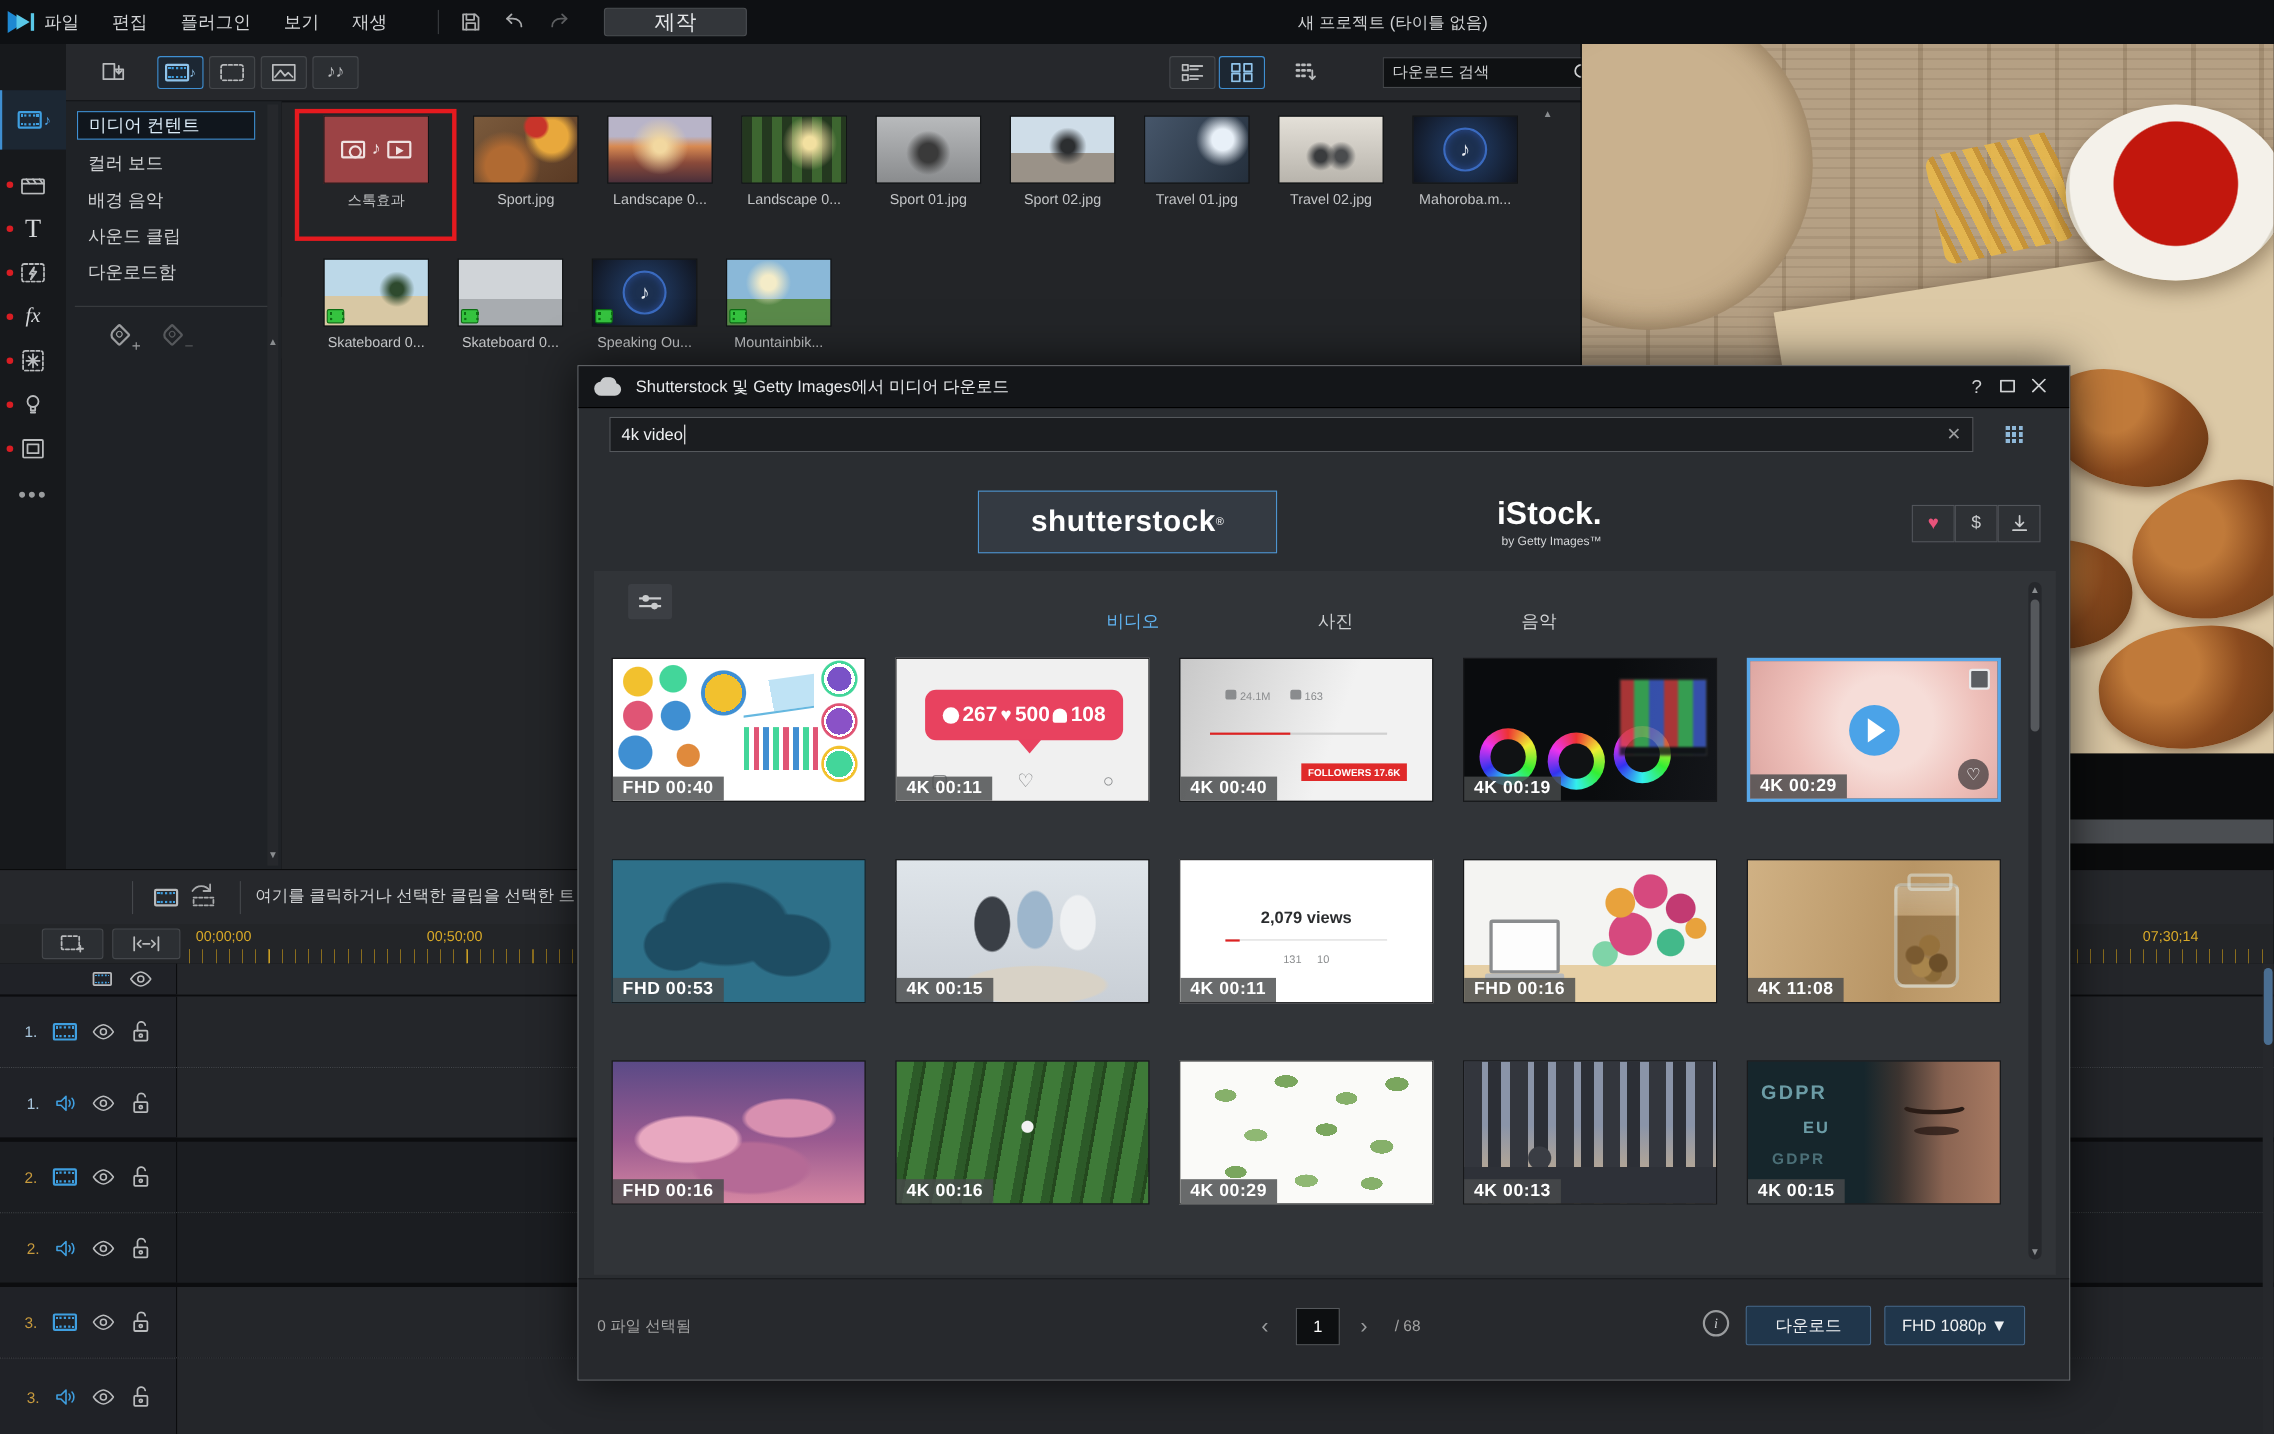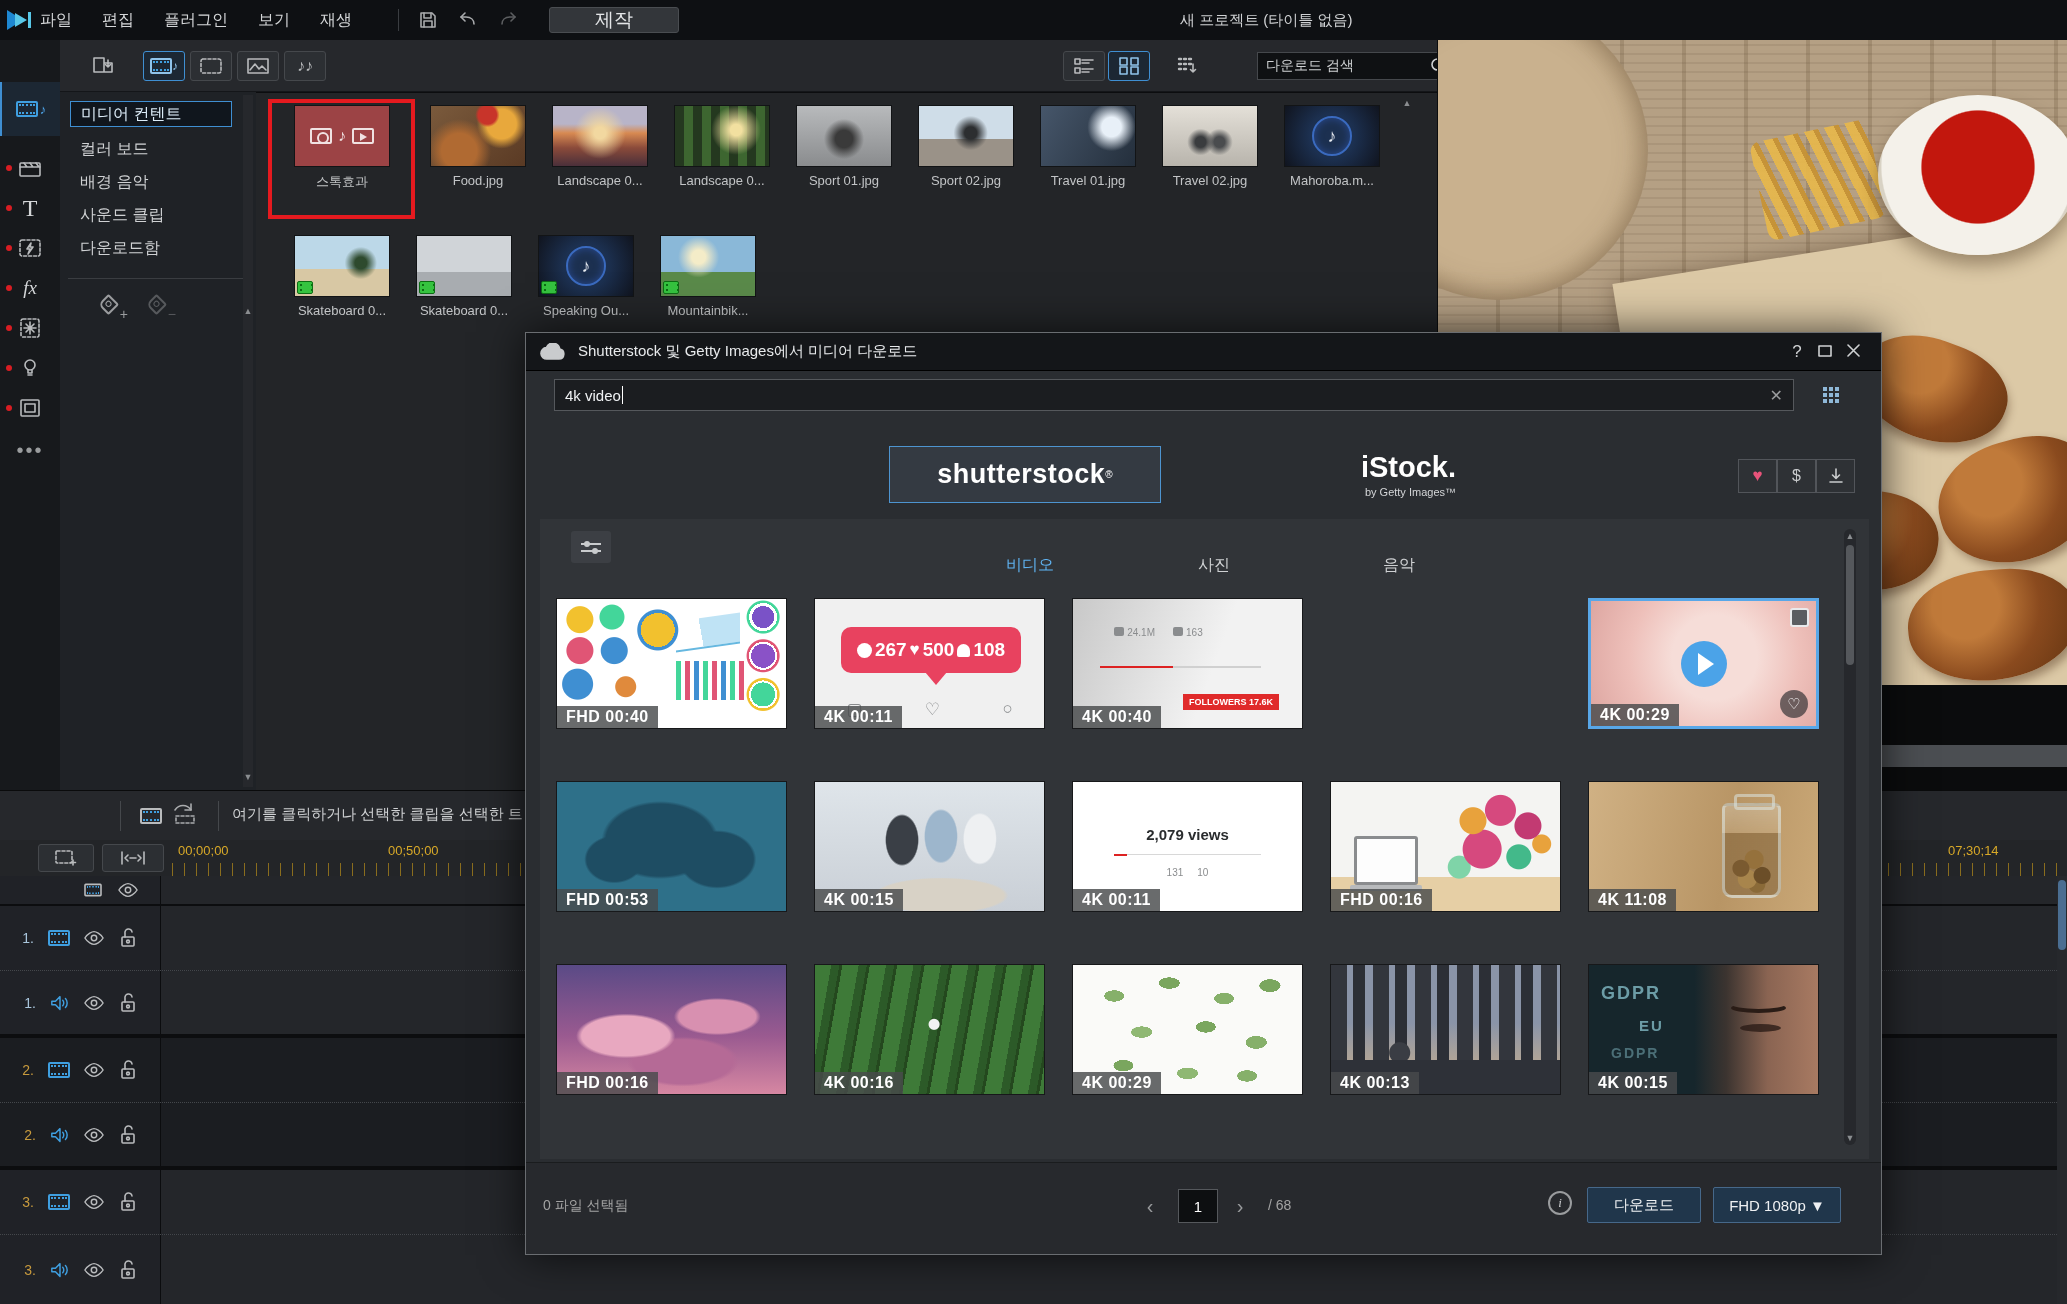--- a/index.html
+++ b/index.html
@@ -359,21 +359,21 @@
   <div class="mtile" style="left:38px;top:12px">
     <div class="mthumb m-stock">
         <span class="stock-ic cam"></span>
         <span class="stock-note">♪</span>
         <span class="stock-ic play"></span>
       </div>
     <div class="mlabel">스톡효과</div>
   </div>
   <div class="mtile" style="left:174px;top:12px">
       <div class="mthumb m-food"></div>
-      <div class="mlabel">Food.jpg</div>
+      <div class="mlabel">Sport.jpg</div>
     </div>
   <div class="mtile" style="left:296px;top:12px">
       <div class="mthumb m-land1"></div>
       <div class="mlabel">Landscape 0...</div>
     </div>
   <div class="mtile" style="left:418px;top:12px">
       <div class="mthumb m-land2"></div>
       <div class="mlabel">Landscape 0...</div>
     </div>
   <div class="mtile" style="left:540px;top:12px">
@@ -681,20 +681,27 @@
     </div>
     <div class="stile t-yt" style="left:532px;top:79px">
       <div class="yt-row">
           <span><span class="thumbup"></span><span>24.1M</span></span>
           <span><span class="thumbup" style="transform:rotate(180deg)"></span><span>163</span></span>
         </div>
       <div class="yt-line"></div>
       <div class="yt-foll">FOLLOWERS 17.6K</div>
       <span class="sbadge">4K 00:40</span>
     </div>
+    <div class="stile t-grade" style="left:790px;top:79px">
+      <span class="wheel" style="left:14px;bottom:14px"></span>
+      <span class="wheel" style="left:76px;bottom:10px"></span>
+      <span class="wheel" style="left:136px;bottom:16px"></span>
+      <span class="scopes"></span>
+      <span class="sbadge">4K 00:19</span>
+    </div>
     <div class="stile t-baby selected" style="left:1048px;top:79px">
       <span class="playbtn"></span>
       <span class="selbox"></span>
       <span class="favheart">♡</span>
       <span class="sbadge">4K 00:29</span>
     </div>
 
     <div class="stile t-ink" style="left:16px;top:262px">
         <span class="sbadge">FHD 00:53</span>
       </div>

